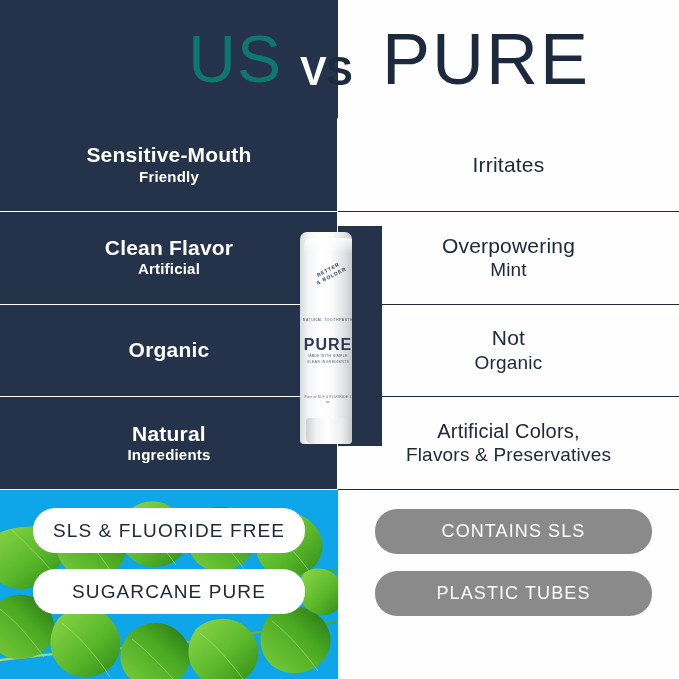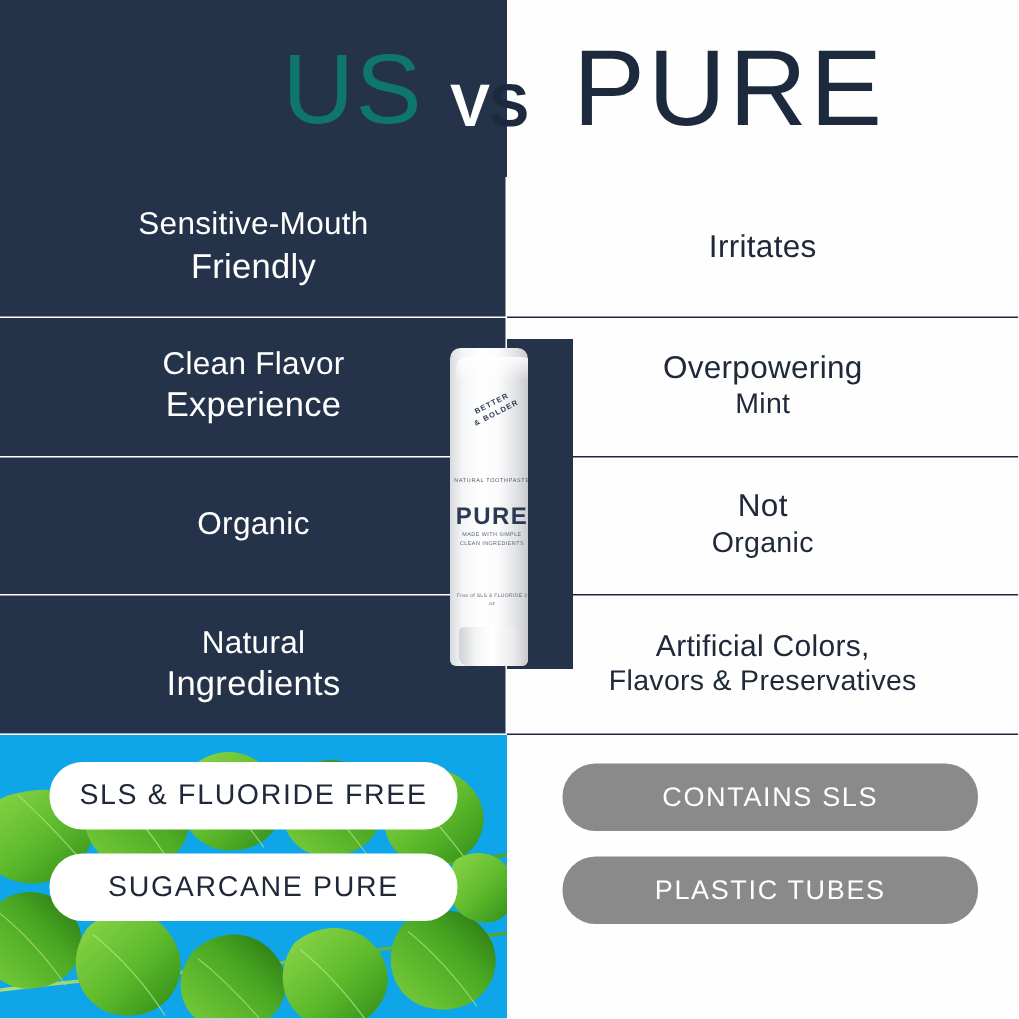--- a/index.html
+++ b/index.html
@@ -131,27 +131,27 @@
     width: 338px;
     color: #ffffff;
   }
   .cell-right {
     width: 341px;
     color: #20293a;
   }
   .line-primary {
     font-size: 21px;
     line-height: 1.2;
-    font-weight: 400;
+    font-weight: 700;
     letter-spacing: 0.2px;
   }
   .line-secondary {
-    font-size: 23px;
+    font-size: 15px;
     line-height: 1.25;
-    font-weight: 400;
+    font-weight: 700;
     letter-spacing: 0.2px;
   }
   .cell-right .line-primary {
     font-weight: 400;
   }
   .cell-right .line-secondary {
     font-weight: 400;
     font-size: 19px;
   }
   .cell-right .line-primary.wide {
@@ -396,21 +396,21 @@
       </div>
     </div>
     <div class="row-divider" style="top:92.75px">
       <div class="dv-left"></div>
       <div class="dv-right"></div>
     </div>
 
     <div class="row">
       <div class="cell cell-left">
         <span class="line-primary">Clean Flavor</span>
-        <span class="line-secondary">Experience</span>
+        <span class="line-secondary">Artificial</span>
       </div>
       <div class="cell cell-right">
         <span class="line-primary">Overpowering</span>
         <span class="line-secondary">Mint</span>
       </div>
     </div>
     <div class="row-divider" style="top:185.5px">
       <div class="dv-left"></div>
       <div class="dv-right"></div>
     </div>

